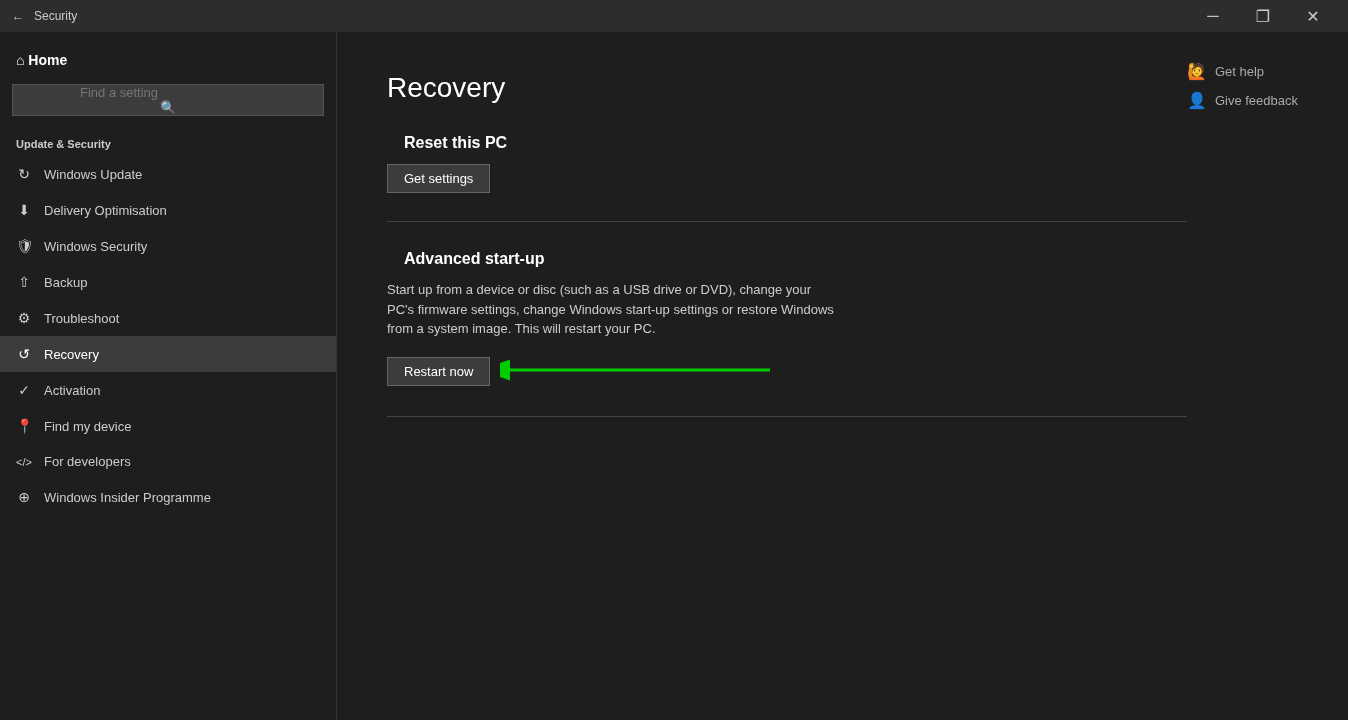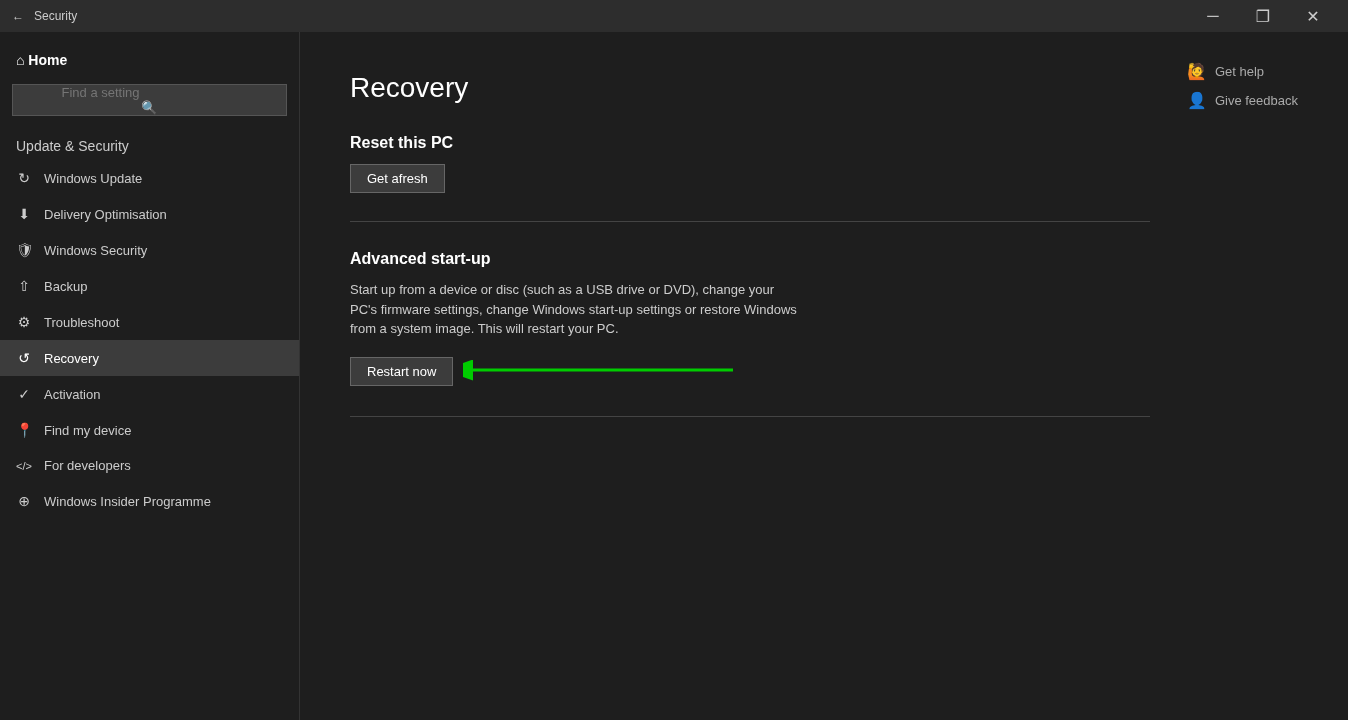--- a/index.html
+++ b/index.html
@@ -54,21 +54,21 @@
 
     
     .app-body {
       display: flex;
       flex: 1;
       overflow: hidden;
     }
 
     
     .sidebar {
-      width: 300px;
+      width: 337px;
       background: #1e1e1e;
       display: flex;
       flex-direction: column;
       flex-shrink: 0;
       border-right: 1px solid #333;
       overflow-y: auto;
     }
     .sidebar-header {
       padding: 20px 16px 8px 16px;
       font-size: 14px;
@@ -92,22 +92,22 @@
       font-size: 13px;
       flex: 1;
       outline: none;
     }
     .sidebar-search-icon {
       color: #aaa;
       font-size: 13px;
     }
     .sidebar-section-title {
       padding: 10px 16px 6px 16px;
-      font-size: 14px;
-      font-weight: 400;
+      font-size: 11px;
+      font-weight: 700;
       color: #cccccc;
       text-transform: none;
       letter-spacing: 0;
     }
     .nav-item {
       display: flex;
       align-items: center;
       padding: 10px 16px;
       cursor: pointer;
       color: #cccccc;
@@ -139,20 +139,21 @@
       font-weight: 300;
       color: #ffffff;
       margin-bottom: 30px;
     }
 
     .section-title {
       font-size: 16px;
       font-weight: 600;
       color: #ffffff;
       margin-bottom: 12px;
+      margin-left: 17px;
     }
 
     .section-desc {
       color: #cccccc;
       font-size: 13px;
       line-height: 1.5;
       margin-bottom: 16px;
       max-width: 450px;
     }
 
@@ -294,21 +295,21 @@
       <div class="help-link">
         <span class="help-link-icon">👤</span>
         <span>Give feedback</span>
       </div>
     </div>
 
     <h1 class="content-title">Recovery</h1>
 
     <div>
       <div class="section-title">Reset this PC</div>
-      <button class="btn-secondary">Get afresh</button>
+      <button class="btn-secondary">Get settings</button>
     </div>
 
     <div class="section-divider"></div>
 
     <div>
       <div class="section-title">Advanced start-up</div>
       <p class="section-desc">Start up from a device or disc (such as a USB drive or DVD), change your PC's firmware settings, change Windows start-up settings or restore Windows from a system image. This will restart your PC.</p>
       <div class="arrow-container">
         <button class="btn-secondary">Restart now</button>
 

